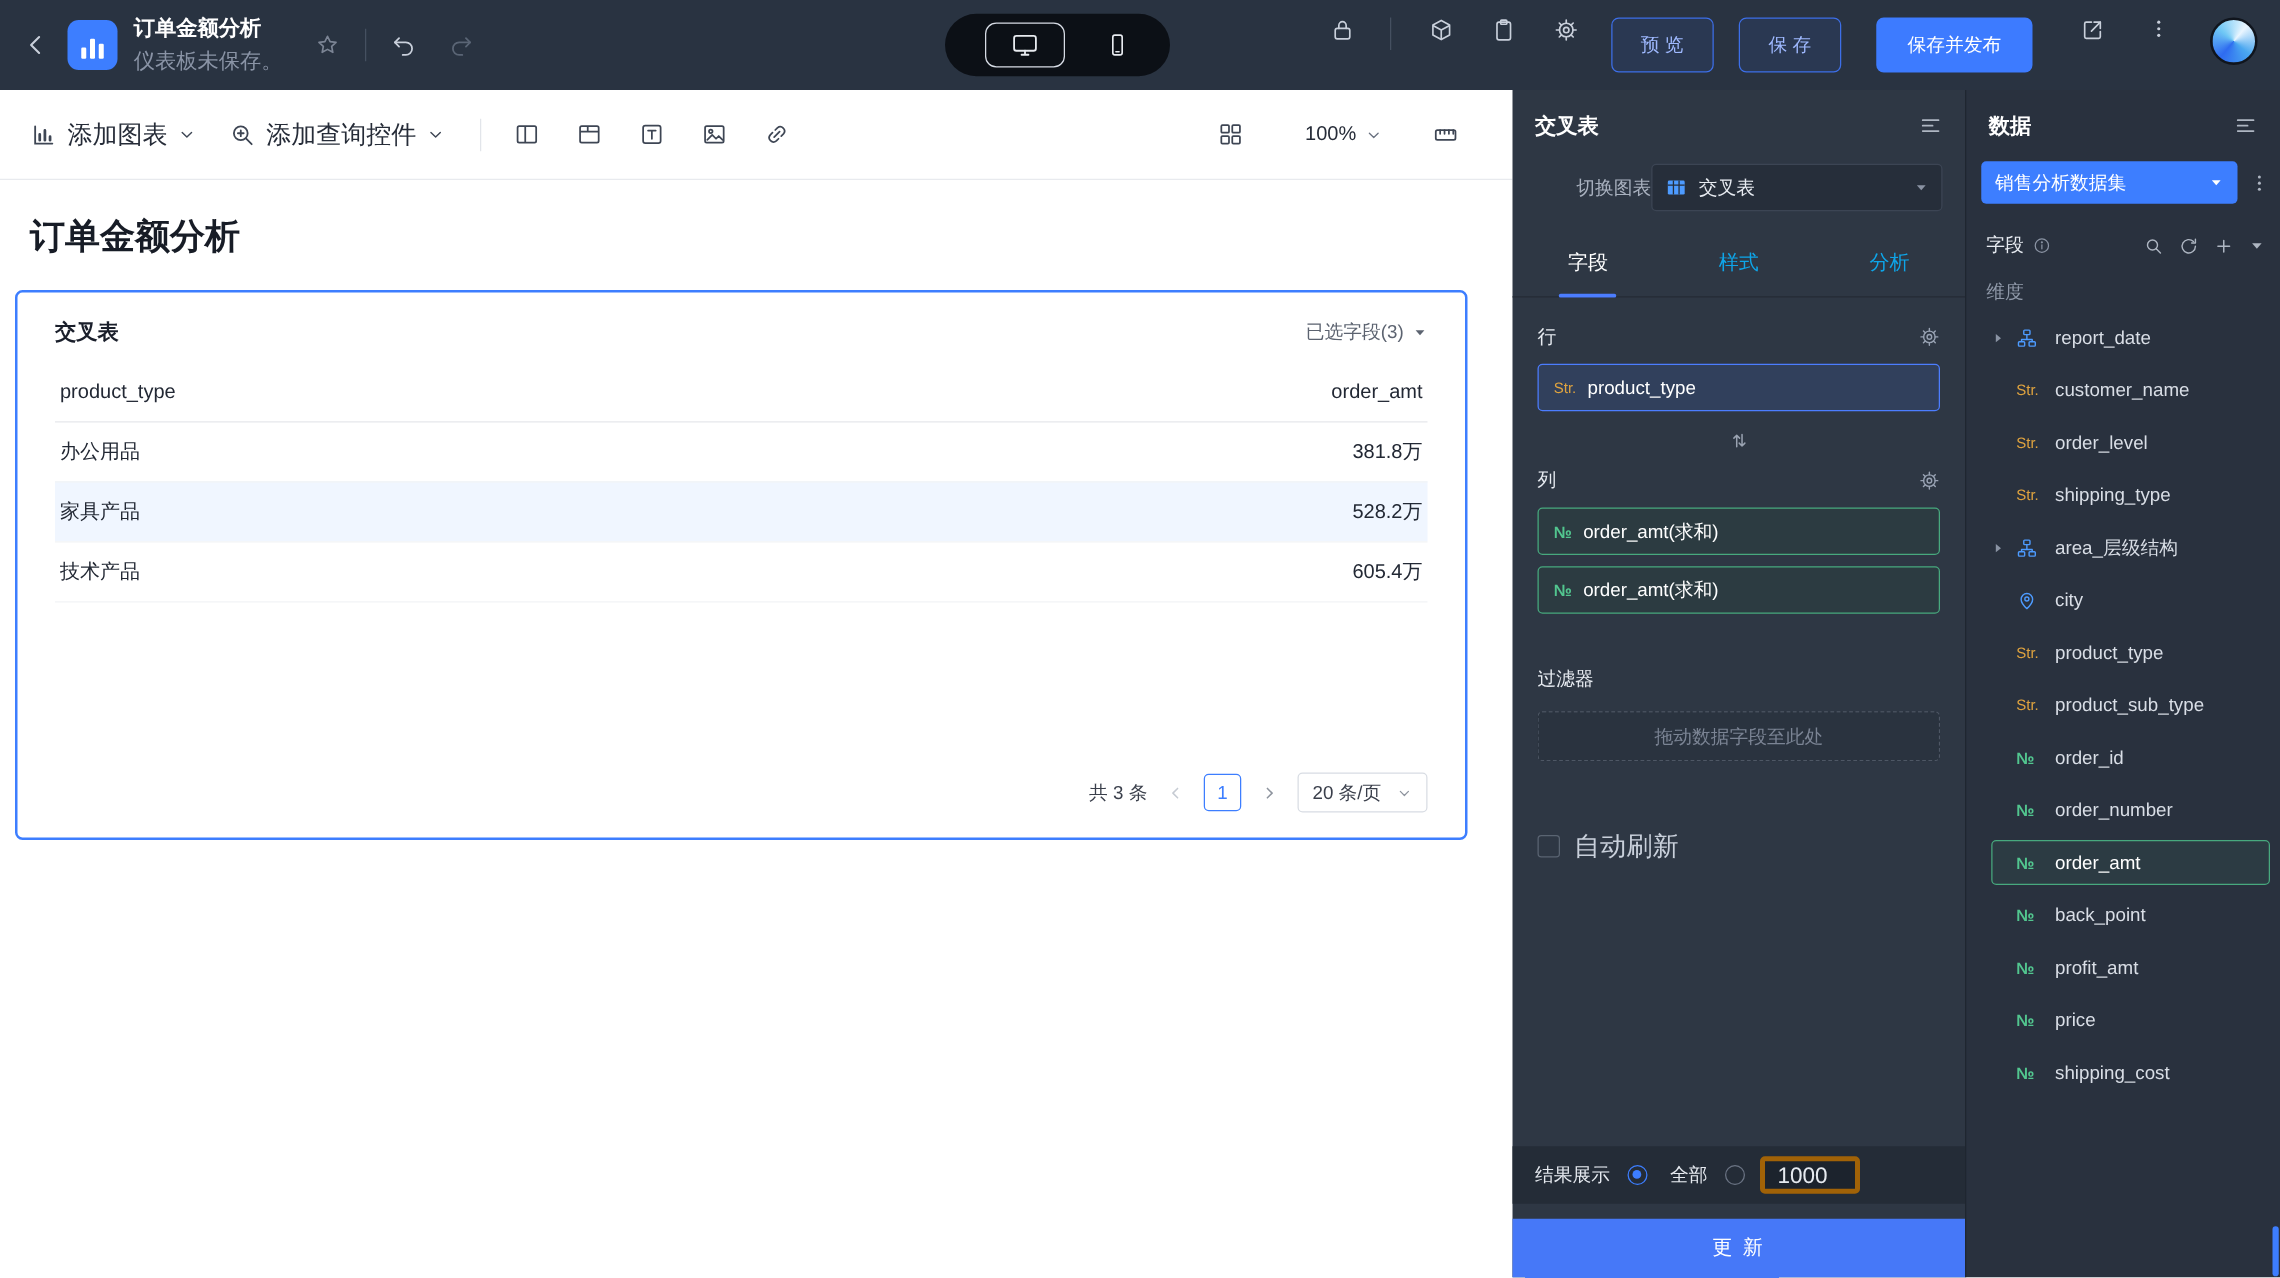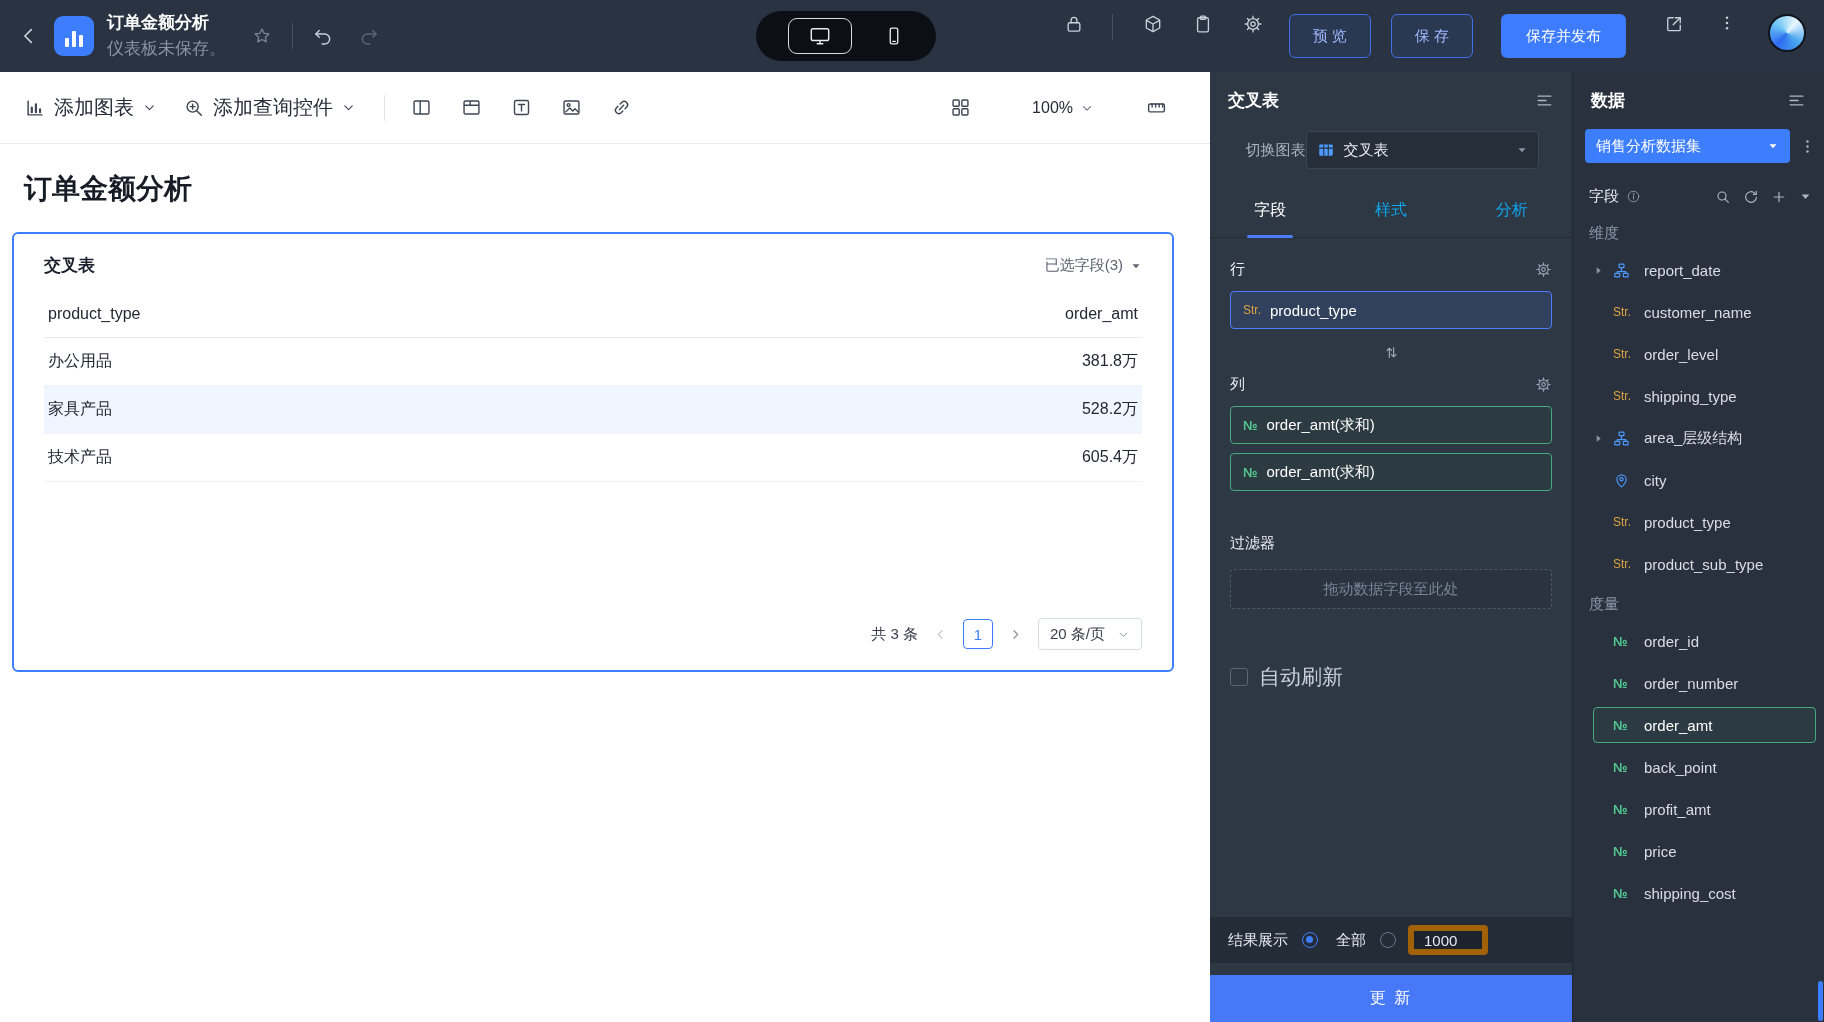--- a/index.html
+++ b/index.html
@@ -33,21 +33,21 @@
   .main { flex:1; display:flex; min-height:0; }
   .workspace { width:1210px; display:flex; flex-direction:column; background:#FFFFFF; flex-shrink:0; }
 
   
   .toolbar { height:72px; border-bottom:1px solid #E8EAEE; display:flex; align-items:center; padding:0 24px; flex-shrink:0; }
   .tool-group { display:flex; align-items:center; gap:8px; color:#262C38; font-size:20px; cursor:pointer; margin-right:26px; }
   .tool-group svg { color:#3E4654; }
   .tool-caret { color:#6A7280; }
   .v-div-light { width:1px; height:26px; background:#E2E5EA; margin:0 16px 0 2px; }
   .tool-icon { width:40px; height:40px; display:flex; align-items:center; justify-content:center; color:#3E4654; cursor:pointer; margin-right:10px; border-radius:4px; }
-  .toolbar-right { margin-left:auto; display:flex; align-items:center; gap:42px; }
+  .toolbar-right { margin-left:auto; display:flex; align-items:center; gap:30px; }
   .zoom-group { display:flex; align-items:center; gap:7px; font-size:16px; color:#262C38; cursor:pointer; }
 
   
   .canvas { flex:1; overflow:hidden; background:#FFFFFF; }
   .page-h1 { font-size:28px; font-weight:700; color:#171C26; margin:26px 0 24px 24px; }
   .chart-card { margin-left:12px; width:1162px; height:440px; border:2px solid #3D7EFF; border-radius:6px; background:#fff; display:flex; flex-direction:column; padding:20px 30px 16px; }
   .card-head { display:flex; justify-content:space-between; align-items:center; }
   .card-title { font-size:17px; font-weight:700; color:#1A1F2B; }
   .selected-fields { font-size:15px; color:#5C6370; display:flex; gap:7px; align-items:center; cursor:pointer; }
   table.xtab { width:100%; border-collapse:collapse; margin-top:14px; font-size:16px; color:#222834; }
@@ -61,21 +61,21 @@
   .pg-next { color:#8E949E; cursor:pointer; }
   .page-box { width:30px; height:30px; border:1px solid #3D7EFF; color:#3D7EFF; border-radius:4px; display:flex; align-items:center; justify-content:center; cursor:pointer; }
   .page-size { height:32px; border:1px solid #D8DCE3; border-radius:4px; padding:0 11px; display:flex; align-items:center; gap:12px; color:#3A3F4B; cursor:pointer; }
   .page-size svg { color:#8E949E; }
 
   
   .panel1 { width:362px; background:#2E3744; display:flex; flex-direction:column; color:#E6EAF0; flex-shrink:0; }
   .p-head { display:flex; justify-content:space-between; align-items:center; padding:17px 18px 9px; }
   .p-title { font-size:17px; font-weight:700; color:#FFFFFF; }
   .collapse-ic { color:#AEB6C2; cursor:pointer; }
-  .switch-row { display:flex; align-items:center; justify-content:center; padding:10px 18px 14px 20px; }
+  .switch-row { display:flex; align-items:center; justify-content:flex-end; padding:10px 18px 14px 20px; }
   .switch-label { font-size:15px; color:#A9B1BF; }
   .chart-select { width:233px; height:38px; background:#262E3A; border:1px solid #3C4554; border-radius:4px; display:flex; align-items:center; padding:0 10px; gap:9px; cursor:pointer; }
   .chart-select .name { font-size:15px; color:#E8ECF2; flex:1; }
   .chart-select svg.caret { color:#8A93A3; }
   .cfg-tabs { display:flex; border-bottom:1px solid #242B35; }
   .tab { flex:1; height:54px; display:flex; align-items:center; justify-content:center; font-size:16px; color:#0ea5e9; cursor:pointer; position:relative; }
   .tab.active { color:#FFFFFF; }
   .tab.active::after { content:""; position:absolute; left:50%; transform:translateX(-50%); bottom:-1px; width:46px; height:3px; background:#4C7DFF; border-radius:2px; }
   .sections { flex:1; padding:0 20px; overflow:hidden; display:flex; flex-direction:column; }
   .sec-head { display:flex; justify-content:space-between; align-items:center; margin:22px 0 12px; font-size:15px; color:#E8ECF2; }
@@ -87,21 +87,21 @@
   .tag-num { color:#52C68F; font-size:13px; font-weight:700; }
   .swap-row { display:flex; justify-content:center; margin:6px 0 0; color:#9AA3B2; }
   .drop-zone { height:40px; border:1px dashed #4E5765; border-radius:4px; display:flex; align-items:center; justify-content:center; color:#7B8494; font-size:15px; background:rgba(0,0,0,0.07); margin-top:4px; }
   .auto-refresh { display:flex; align-items:center; gap:11px; margin-top:54px; font-size:21px; color:#C9D0DB; }
   .checkbox { width:18px; height:18px; border:1.5px solid #5A6472; border-radius:3px; cursor:pointer; flex-shrink:0; }
   .results-row { margin-top:auto; height:46px; background:#242C37; display:flex; align-items:center; padding:0 18px; font-size:15px; color:#E6EAF0; flex-shrink:0; }
   .radio { width:16px; height:16px; border-radius:50%; border:1.5px solid #6B7484; margin-left:14px; cursor:pointer; position:relative; flex-shrink:0; }
   .radio.checked { border-color:#3D7EFF; }
   .radio.checked::after { content:""; position:absolute; left:3px; top:3px; width:7px; height:7px; border-radius:50%; background:#3D7EFF; }
   .radio-label { margin-left:18px; }
-  .limit-input { width:80px; height:30px; background:#1C232D; border:6px solid #a16207; border-radius:4px; color:#E6EAF0; font-size:15px; padding:0 10px; margin-left:12px; outline:none; }
+  .limit-input { width:80px; height:30px; background:#1C232D; border:4px solid #a16207; border-radius:4px; color:#E6EAF0; font-size:18px; padding:0 10px; margin-left:12px; outline:none; }
   .update-btn { height:47px; margin-top:12px; background:#4678F8; border:none; color:#fff; font-size:16px; cursor:pointer; letter-spacing:2px; flex-shrink:0; }
 
   
   .panel2 { width:252px; background:#29313E; display:flex; flex-direction:column; color:#D9DEE6; flex-shrink:0; border-left:1px solid #1F2630; position:relative; }
   .dataset-row { display:flex; align-items:center; padding:8px 8px 10px 12px; gap:9px; }
   .dataset-btn { flex:1; height:34px; background:#3D7EFF; border:none; border-radius:4px; color:#fff; font-size:15px; display:flex; align-items:center; justify-content:space-between; padding:0 11px; cursor:pointer; }
   .fields-row { display:flex; align-items:center; justify-content:space-between; padding:14px 12px 8px 16px; }
   .fields-left { display:flex; align-items:center; gap:7px; font-size:15px; color:#E8ECF2; }
   .fields-left svg { color:#8A93A3; }
   .fields-icons { display:flex; align-items:center; gap:12px; color:#AEB6C2; }
@@ -570,21 +570,20 @@
           <span class="caret-slot"></span>
           <span class="f-tag tag-str">Str.</span>
           <span class="f-name">product_type</span>
         </div>
         <div class="field-item">
           <span class="caret-slot"></span>
           <span class="f-tag tag-str">Str.</span>
           <span class="f-name">product_sub_type</span>
         </div>
 
-        <div class="group-label">度量</div>
 
         <div class="field-item">
           <span class="caret-slot"></span>
           <span class="f-tag tag-num">№</span>
           <span class="f-name">order_id</span>
         </div>
         <div class="field-item">
           <span class="caret-slot"></span>
           <span class="f-tag tag-num">№</span>
           <span class="f-name">order_number</span>

